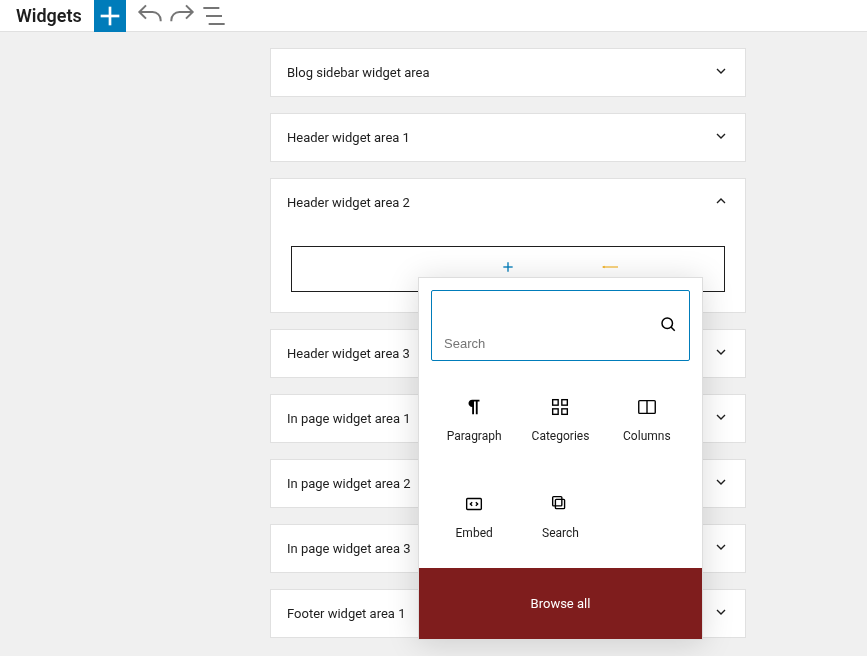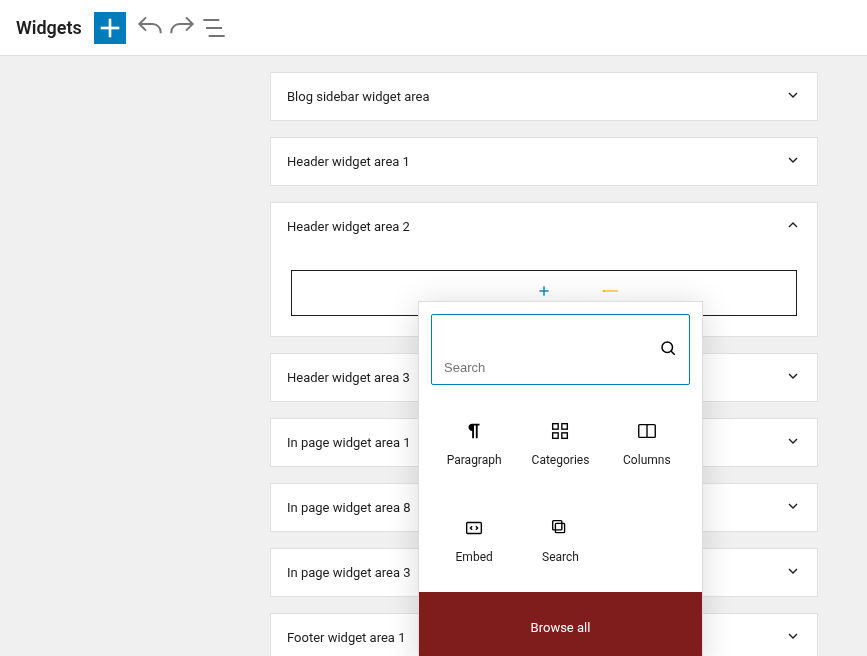--- a/index.html
+++ b/index.html
@@ -1,24 +1,24 @@
 <!DOCTYPE html>
 <html><head>
   <meta charset="utf-8">
   <style>
     * { margin: 0; padding: 0; box-sizing: border-box; }
     body { font-family: -apple-system, BlinkMacSystemFont, "Segoe UI", Roboto, sans-serif; background: #f0f0f0; width: 867px; height: 656px; overflow: hidden; }
     
-    .top-bar { background: #fff; display: flex; align-items: center; padding: 8px 16px; border-bottom: 1px solid #e0e0e0; height: 56px; }
+    .top-bar { background: #fff; display: flex; align-items: center; padding: 8px 16px; border-bottom: 1px solid #e0e0e0; height: 32px; }
     .page-title { font-size: 18px; font-weight: 600; color: #1e1e1e; margin-right: 12px; }
     .add-block-btn { width: 32px; height: 32px; background: #007cba; color: #fff; display: flex; align-items: center; justify-content: center; cursor: pointer; margin-right: 8px; }
     .toolbar-btn { width: 32px; height: 32px; display: flex; align-items: center; justify-content: center; color: #757575; cursor: pointer; }
     
     .content { padding: 16px 0; }
-    .widget-areas { margin: 0 auto; width: 548px; margin-left: 270px; }
+    .widget-areas { margin: 0 auto; width: 476px; margin-left: 270px; }
     
     .widget-panel { background: #fff; border: 1px solid #e0e0e0; margin-bottom: 16px; position: relative; }
     .widget-header { padding: 14px 16px; display: flex; align-items: center; justify-content: space-between; cursor: pointer; font-size: 13px; color: #1e1e1e; }
     .chevron svg { width: 16px; height: 16px; }
     
     .widget-body { padding: 20px; }
     .add-block-inline { border: 1px solid #1e1e1e; padding: 12px; text-align: center; cursor: pointer; position: relative; }
     .add-block-inline svg { width: 16px; height: 16px; }
     
     .arrow-annotation { position: absolute; left: 310px; top: 50%; transform: translateY(-50%); }
@@ -191,21 +191,21 @@
       <div class="widget-header">
         <span>In page widget area 1</span>
         <span class="chevron"><svg viewBox="0 0 24 24" fill="none" stroke="currentColor" stroke-width="2">
               <polyline points="6 9 12 15 18 9"></polyline>
             </svg></span>
       </div>
     </div>
 
     <div class="widget-panel">
       <div class="widget-header">
-        <span>In page widget area 8</span>
+        <span>In page widget area 2</span>
         <span class="chevron"><svg viewBox="0 0 24 24" fill="none" stroke="currentColor" stroke-width="2">
               <polyline points="6 9 12 15 18 9"></polyline>
             </svg></span>
       </div>
     </div>
 
     <div class="widget-panel">
       <div class="widget-header">
         <span>In page widget area 3</span>
         <span class="chevron"><svg viewBox="0 0 24 24" fill="none" stroke="currentColor" stroke-width="2">

